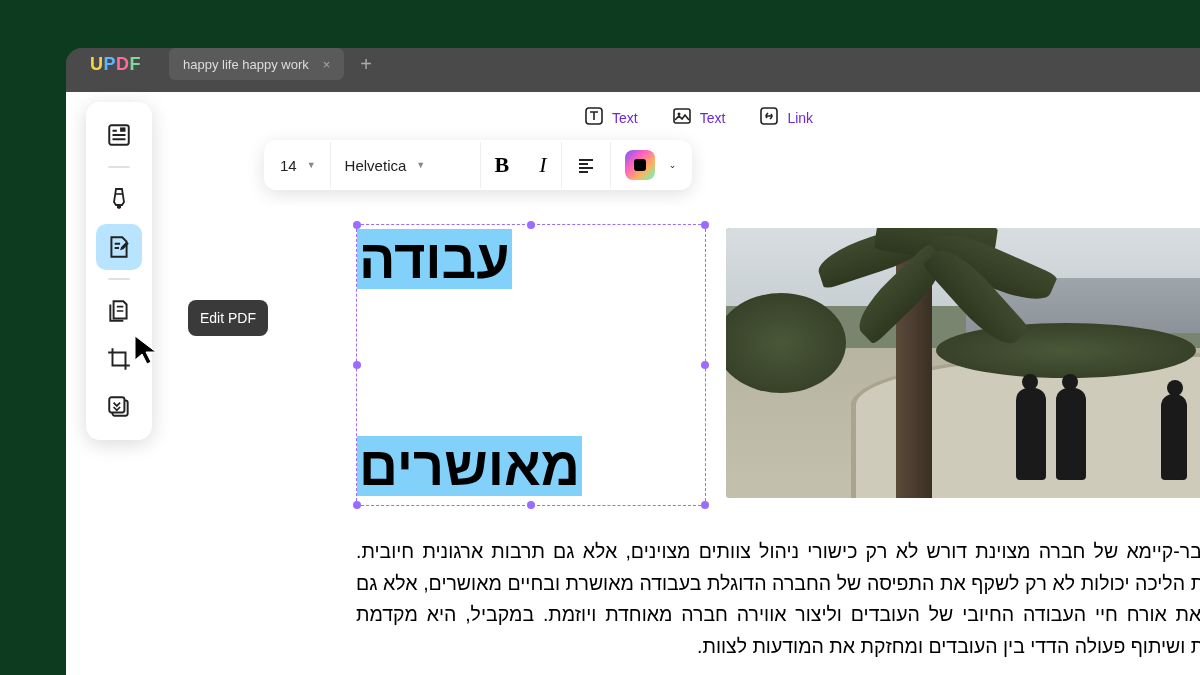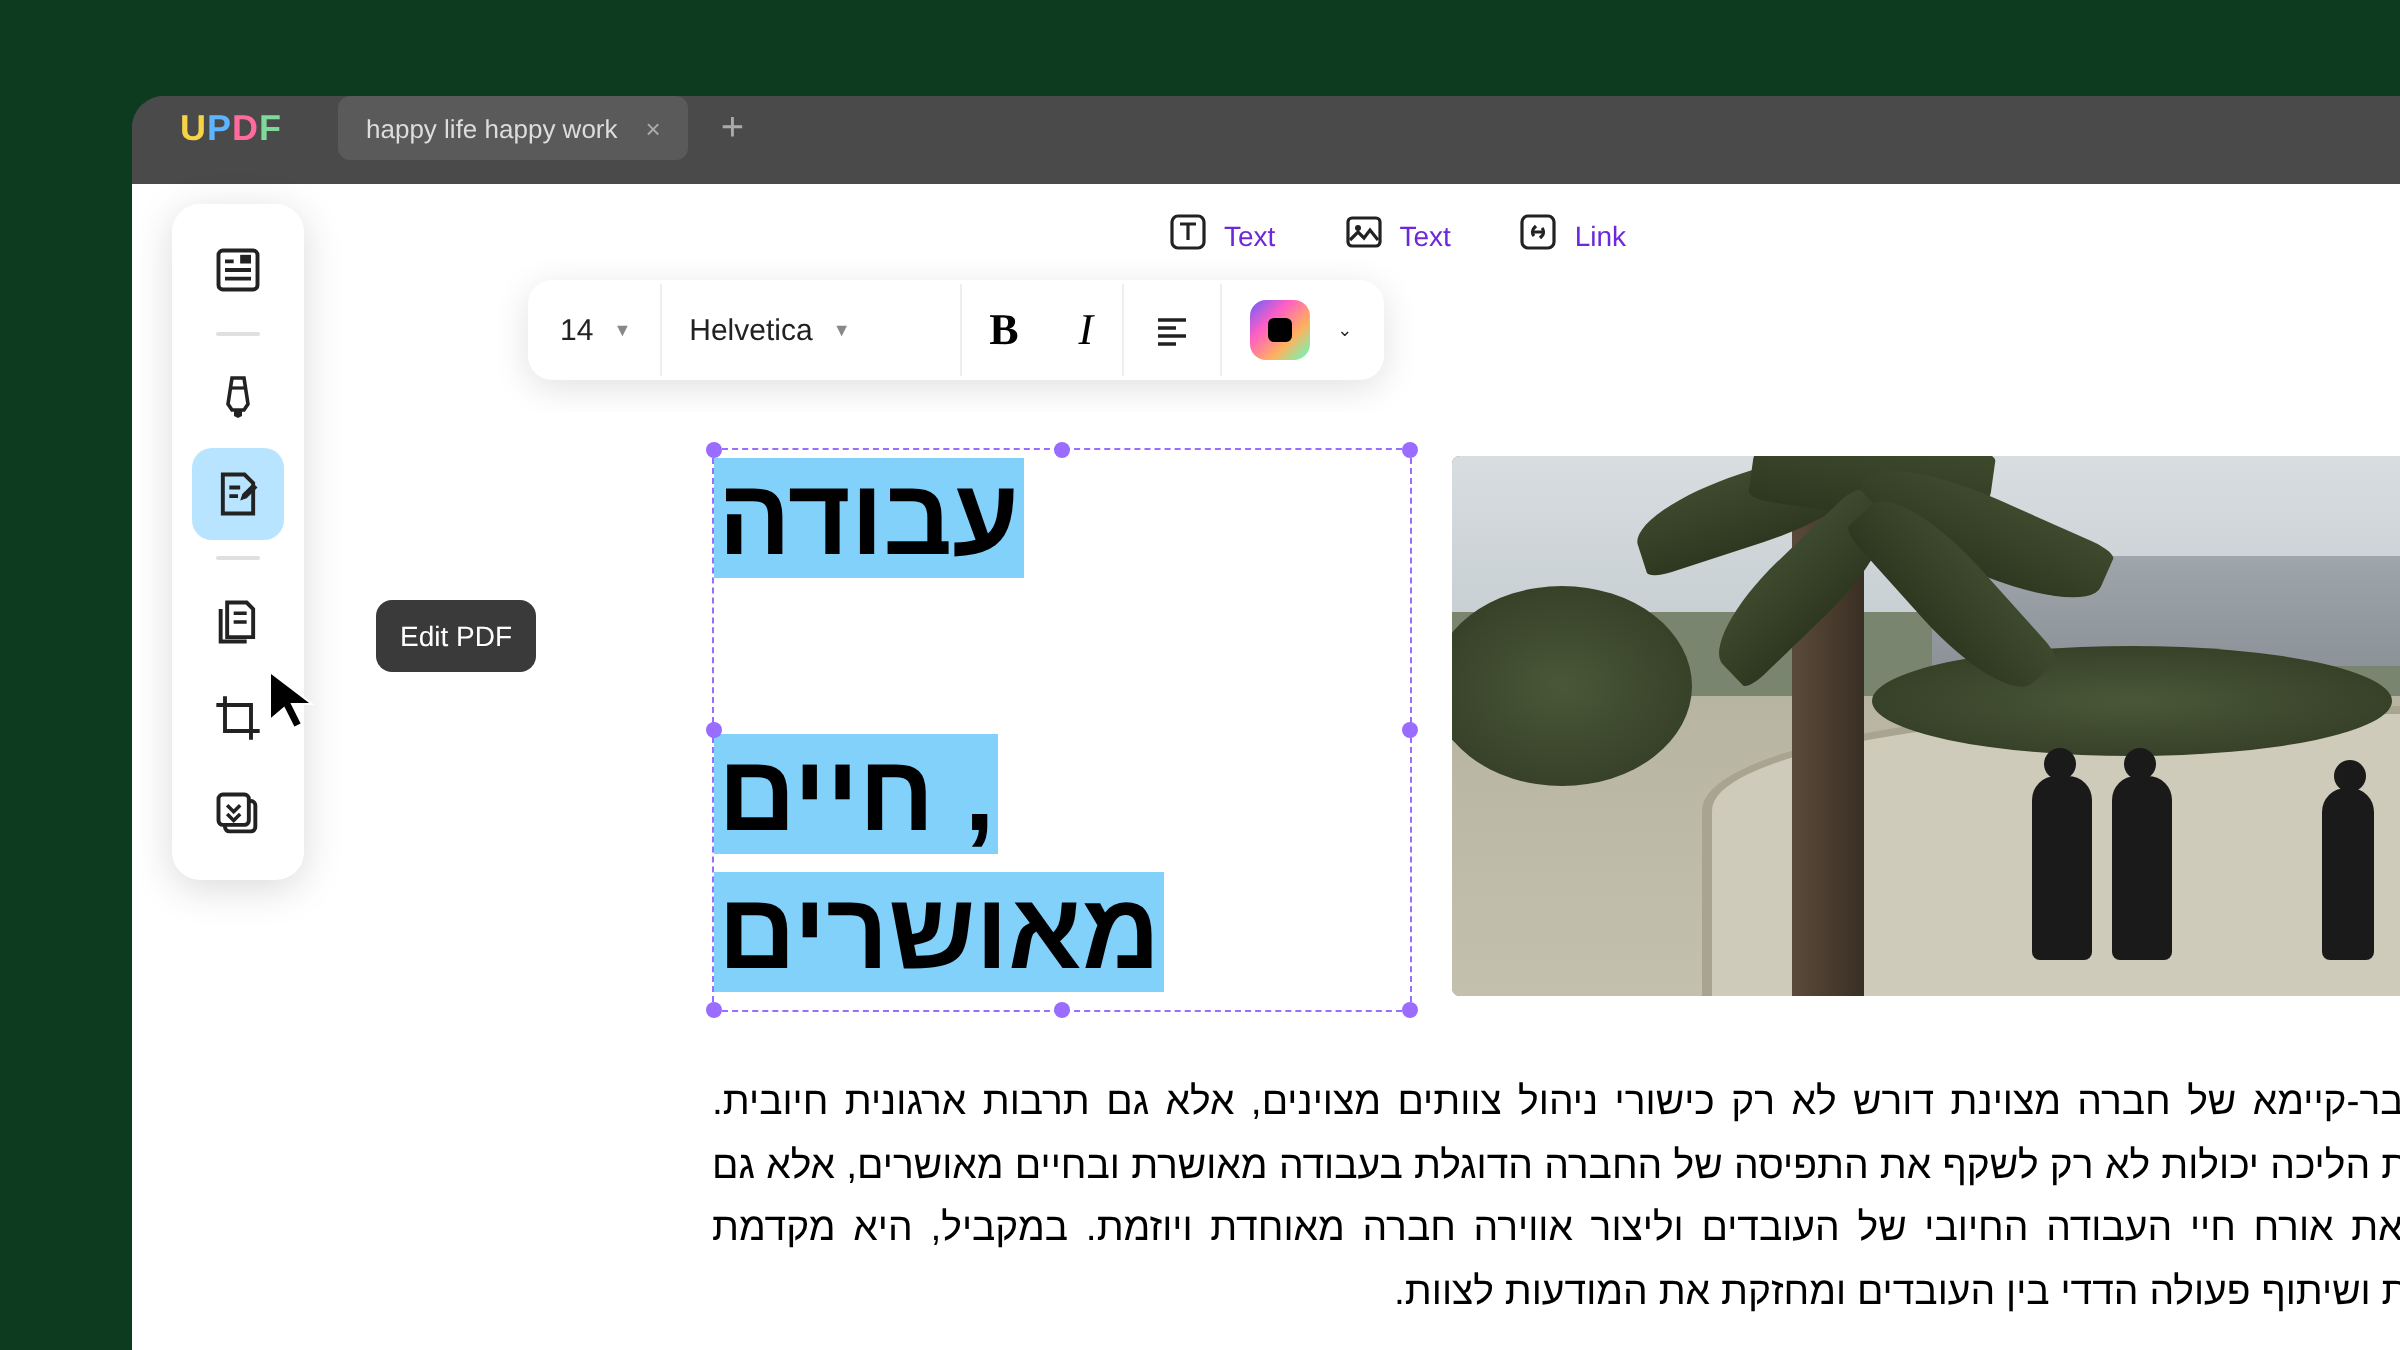--- a/index.html
+++ b/index.html
@@ -314,21 +314,21 @@
         <div class="handle h-n"></div>
         <div class="handle h-ne"></div>
         <div class="handle h-w"></div>
         <div class="handle h-e"></div>
         <div class="handle h-sw"></div>
         <div class="handle h-s"></div>
         <div class="handle h-se"></div>
         <div class="heading">
           <span>עבודה</span><br>
           <br>
-          <span>, חיים</span><br>
+          <br>
           <span>מאושרים</span>
         </div>
       </div>
 
       <div class="photo-frame">
         <div class="sky"></div>
         <div class="buildings"></div>
         <div class="plaza"></div>
         <div class="plaza-curve"></div>
         <div class="bush" style="bottom:105px;left:-10px;width:130px;height:100px;"></div>

